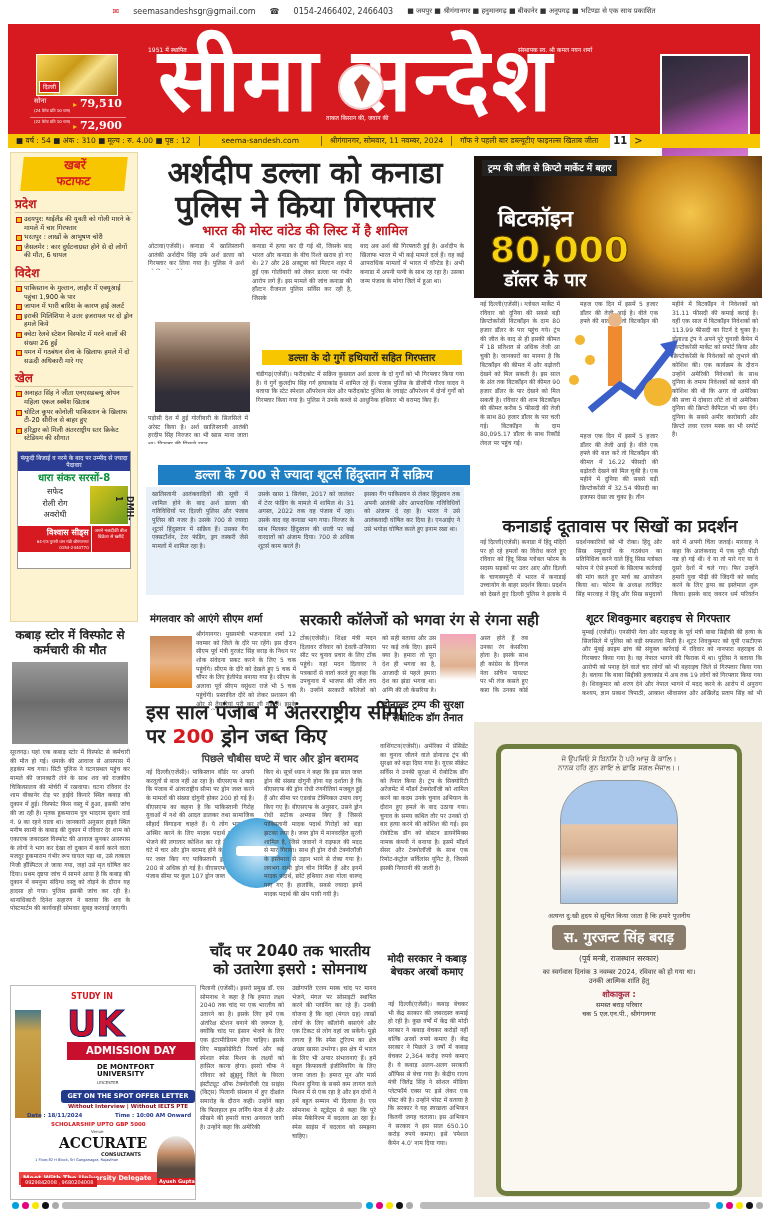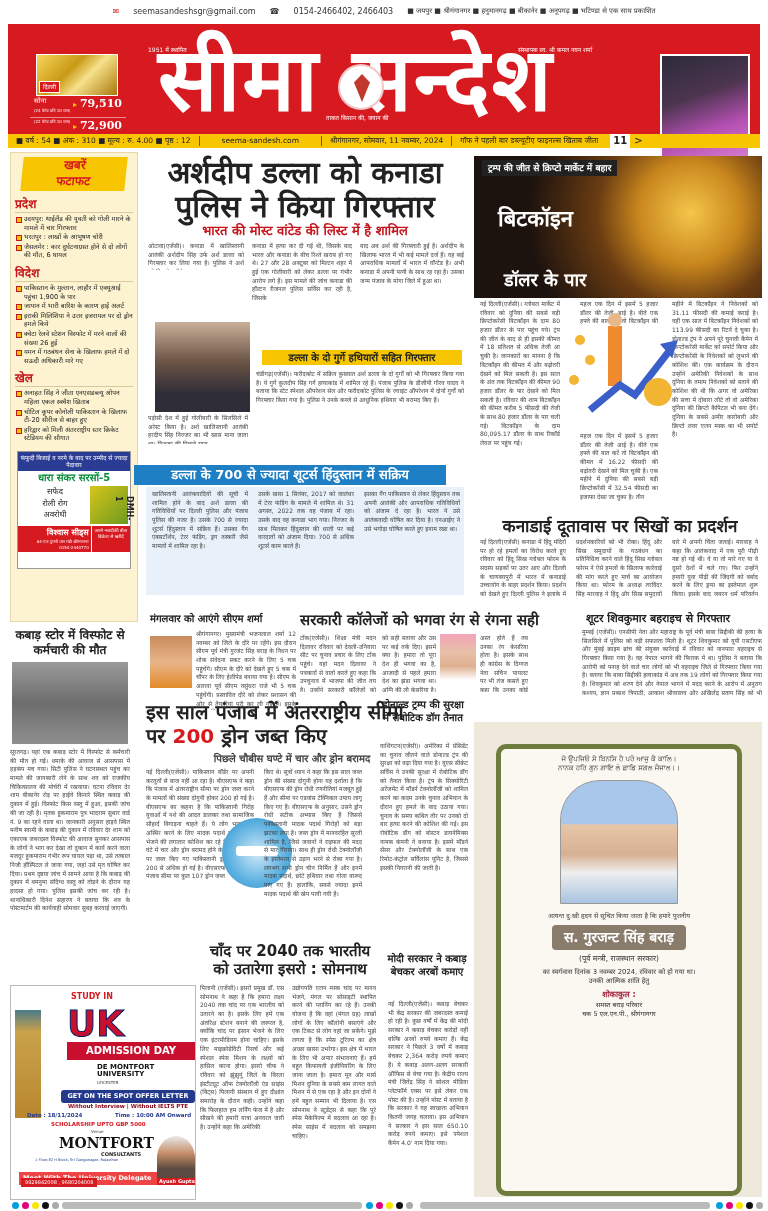--- a/index.html
+++ b/index.html
@@ -117,21 +117,21 @@
   <div class="bul">जापान में भारी बारिश के कारण हाई अलर्ट</div>
   <div class="bul">इराकी मिलिशिया ने उत्तर इजरायल पर दो ड्रोन हमले किये</div>
   <div class="bul">क्वेटा रेलवे स्टेशन विस्फोट में मरने वालों की संख्या 26 हुई</div>
   <div class="bul">यमन में गठबंधन सेना के खिलाफ हमले में दो सऊदी अधिकारी मारे गए</div>
   <div class="sec-head">खेल</div>
   <div class="bul">अनाहत सिंह ने जीता एनएसडब्ल्यू ओपन महिला एकल स्क्वैश खिताब</div>
   <div class="bul">चोटिल कूपर कोनोली पाकिस्तान के खिलाफ टी-20 सीरीज से बाहर हुए</div>
   <div class="bul">हरिद्वार को मिली अंतरराष्ट्रीय स्तर क्रिकेट स्टेडियम की सौगात</div>
   <div class="ad-seed">
     <div class="blue">फंफूदी बिजाई व नरमे के बाद पर उम्मीद से ज्यादा पैदावार</div>
-    <div class="brand">धारा संकर सरसों-5</div>
+    <div class="brand">धारा संकर सरसों-8</div>
     <div class="mid">
       <div style="flex:1;font-size:8px;line-height:1.4;text-align:center">
         <div>सफेद</div>
         <div>रोली रोग</div>
         <div>अवरोधी</div>
       </div>
       <div style="width:38px;height:38px;background:linear-gradient(135deg,#d8c51a,#6c9a1f);position:relative">
         <span style="position:absolute;right:-6px;top:10px;writing-mode:vertical-rl;font-size:8px;font-weight:bold">DMH-1</span>
       </div>
     </div>
@@ -148,30 +148,31 @@
 
 <div class="abs lead-h">अर्शदीप डल्ला को कनाडा पुलिस ने किया गिरफ्तार</div>
 <div class="abs lead-sub">भारत की मोस्ट वांटेड की लिस्ट में है शामिल</div>
 <div class="abs text" style="left:148px;top:242px;width:96px;height:28px;overflow:hidden">ओटावा(एजेंसी)। कनाडा में खालिस्तानी आतंकी अर्शदीप सिंह उर्फ अर्श डल्ला को गिरफ्तार कर लिया गया है। पुलिस ने अर्श को पिछले महीने</div>
 <div class="abs photo" style="left:155px;top:322px;width:95px;height:90px"></div>
 <div class="abs text" style="left:148px;top:414px;width:100px;height:30px;overflow:hidden">पड़ोसी देश में हुई गोलीबारी के सिलसिले में अरेस्ट किया है। अर्श खालिस्तानी आतंकी हरदीप सिंह निज्जर का भी खास माना जाता था। निज्जर की पिछले साल</div>
 <div class="abs text" style="left:252px;top:242px;width:100px;height:62px;overflow:hidden">कनाडा में हत्या कर दी गई थी, जिसके बाद भारत और कनाडा के बीच रिश्ते खराब हो गए थे। 27 और 28 अक्टूबर को मिल्टन शहर में हुई एक गोलीबारी को लेकर डल्ला पर गंभीर आरोप लगे हैं। इस मामले की जांच कनाडा की हॉल्टन रीजनल पुलिस सर्विस कर रही है, जिसके</div>
 <div class="abs text" style="left:360px;top:242px;width:104px;height:62px;overflow:hidden">बाद अब अर्श की गिरफ्तारी हुई है। अर्शदीप के खिलाफ भारत में भी कई मामले दर्ज हैं। वह कई आपराधिक मामलों में भारत में वॉन्टेड है। अभी कनाडा में अपनी पत्नी के साथ रह रहा है। उसका जन्म पंजाब के मोगा जिले में हुआ था।</div>
 <div class="abs yellowbar" style="left:262px;top:350px;width:200px;height:15px;font-size:10px;line-height:15px">डल्ला के दो गुर्गे हथियारों सहित गिरफ्तार</div>
 <div class="abs text" style="left:256px;top:370px;width:208px;height:90px;overflow:hidden">चंडीगढ़(एजेंसी)। फरीदकोट में सक्रिय कुख्यात अर्श डल्ला के दो गुर्गों को भी गिरफ्तार किया गया है। ये गुर्गे कुलदीप सिंह गर्ग हत्याकांड में शामिल रहे हैं। पंजाब पुलिस के डीजीपी गौरव यादव ने बताया कि स्टेट स्पेशल ऑपरेशन सेल और फरीदकोट पुलिस के ज्वाइंट ऑपरेशन में दोनों गुर्गों को गिरफ्तार किया गया है। पुलिस ने उनके कब्जे से आधुनिक हथियार भी बरामद किए हैं।</div>
-<div class="abs bluebar" style="left:134px;top:465px;width:312px;height:20px;font-size:13px;line-height:20px">डल्ला के 700 से ज्यादा शूटर्स हिंदुस्तान में सक्रिय</div>
+<div class="abs bluebar" style="left:158px;top:465px;width:312px;height:20px;font-size:13px;line-height:20px">डल्ला के 700 से ज्यादा शूटर्स हिंदुस्तान में सक्रिय</div>
 <div class="abs" style="left:146px;top:487px;width:318px;height:108px;background:#e8f1fa">
   <div class="abs text" style="left:6px;top:3px;width:96px;height:100px;overflow:hidden">खालिस्तानी आतंकवादियों की सूची में शामिल होने के बाद अर्श डल्ला की गतिविधियों पर दिल्ली पुलिस और पंजाब पुलिस की नजर है। उसके 700 से ज्यादा शूटर्स हिंदुस्तान में सक्रिय हैं। उसका गैंग एक्सटॉर्शन, टेरर फंडिंग, ड्रग तस्करी जैसे मामलों में शामिल रहा है।</div>
   <div class="abs text" style="left:112px;top:3px;width:96px;height:100px;overflow:hidden">उसके खास 1 सितंबर, 2017 को जालंधर में टेरर फंडिंग के मामले में शामिल थे। 31 अगस्त, 2022 तक वह पंजाब में रहा। उसके बाद वह कनाडा भाग गया। निज्जर के साथ मिलकर हिंदुस्तान की धरती पर कई वारदातों को अंजाम दिया। 700 से अधिक शूटर्स काम करते हैं।</div>
   <div class="abs text" style="left:218px;top:3px;width:96px;height:100px;overflow:hidden">इसका गैंग पाकिस्तान से लेकर हिंदुस्तान तक अपनी आतंकी और आपराधिक गतिविधियों को अंजाम दे रहा है। भारत ने उसे आतंकवादी घोषित कर दिया है। एनआईए ने उसे भगोड़ा घोषित करते हुए इनाम रखा था।</div>
 </div>
 
 <div class="abs btc-img">
   <div class="tag">ट्रम्प की जीत से क्रिप्टो मार्केट में बहार</div>
   <div class="t1">बिटकॉइन</div>
+  <div class="t2">80,000</div>
   <div class="t3">डॉलर के पार</div>
 </div>
 <div class="abs text" style="left:480px;top:300px;width:80px;height:212px;overflow:hidden">नई दिल्ली(एजेंसी)। ग्लोबल मार्केट में रविवार को दुनिया की सबसे बड़ी क्रिप्टोकरेंसी बिटकॉइन के दाम 80 हजार डॉलर के पार पहुंच गये। ट्रंप की जीत के बाद से ही इसकी कीमत में 18 प्रतिशत से अधिक तेजी आ चुकी है। जानकारों का मानना है कि बिटकॉइन की कीमत में और बढ़ोतरी देखने को मिल सकती है। इस साल के अंत तक बिटकॉइन की कीमत 90 हजार डॉलर के पार देखने को मिल सकती है। रविवार की शाम बिटकॉइन की कीमत करीब 5 फीसदी की तेजी के साथ 80 हजार डॉलर के पार चली गई। बिटकॉइन के दाम 80,095.17 डॉलर के साथ रिकॉर्ड लेवल पर पहुंच गई।</div>
 <div class="abs text" style="left:580px;top:300px;width:78px;height:24px;overflow:hidden">महज एक दिन में इसमें 5 हजार डॉलर की तेजी आई है। बीते एक हफ्ते की बात करें तो बिटकॉइन की कीमत में 16.22 फीसदी की बढ़ोतरी देखने को मिल चुकी है। एक महीने में दुनिया की सबसे बड़ी क्रिप्टोकरेंसी में 32.54 फीसदी का इजाफा देखा जा चुका है। तीन</div>
 <div class="abs text" style="left:580px;top:432px;width:78px;height:80px;overflow:hidden">महज एक दिन में इसमें 5 हजार डॉलर की तेजी आई है। बीते एक हफ्ते की बात करें तो बिटकॉइन की कीमत में 16.22 फीसदी की बढ़ोतरी देखने को मिल चुकी है। एक महीने में दुनिया की सबसे बड़ी क्रिप्टोकरेंसी में 32.54 फीसदी का इजाफा देखा जा चुका है। तीन</div>
 <div class="abs text" style="left:672px;top:300px;width:86px;height:212px;overflow:hidden">महीने में बिटकॉइन ने निवेशकों को 31.11 फीसदी की कमाई कराई है। वहीं एक साल में बिटकॉइन निवेशकों को 113.99 फीसदी का रिटर्न दे चुका है। डोनाल्ड ट्रंप ने अपने पूरे चुनावी कैंपेन में क्रिप्टोकरेंसी मार्केट को सपोर्ट किया और क्रिप्टोकरेंसी के निवेशकों को लुभाने की कोशिश की। एक कार्यक्रम के दौरान उन्होंने अमेरिकी निवेशकों के साथ दुनिया के तमाम निवेशकों को बताने की कोशिश की थी कि अगर वो अमेरिका की सत्ता में दोबारा लौटे तो वो अमेरिका दुनिया की क्रिप्टो कैपिटल भी बना देंगे। दुनिया के सबसे अमीर कारोबारी और क्रिप्टो लवर एलन मस्क का भी सपोर्ट है।</div>
 <svg class="abs chart-ill" viewBox="0 0 120 120">
   <circle cx="20" cy="40" r="5" fill="#f2b632"></circle>
   <circle cx="30" cy="60" r="5" fill="#f2b632"></circle>
   <circle cx="14" cy="80" r="5" fill="#f2b632"></circle>
@@ -198,21 +199,21 @@
 <div class="abs h1" style="left:300px;top:610px;width:240px;font-size:15px">सरकारी कॉलेजों को भगवा रंग से रंगना सही</div>
 <div class="abs text" style="left:300px;top:634px;width:76px;height:58px;overflow:hidden">टोंक(एजेंसी)। शिक्षा मंत्री मदन दिलावर रविवार को देवली-उनियारा सीट पर चुनाव प्रचार के लिए टोंक पहुंचे। यहां मदन दिलावर ने पत्रकारों से वार्ता करते हुए कहा कि उपचुनाव में भाजपा की जीत तय है। उन्होंने सरकारी कॉलेजों को भगवा रंग से रंगने के राजस्थान सरकार के फैसले</div>
 <div class="abs text" style="left:382px;top:634px;width:54px;height:58px;overflow:hidden">को सही बताया और उस पर कई तर्क दिए। इसमें क्या है। हमारा तो पूरा देश ही भगवा का है, आजादी से पहले हमारा देश का झंडा भगवा था। अग्नि की लौ केसरिया है। सूर्य भगवान जब निकलते हैं और जब</div>
 <div class="abs photo" style="left:440px;top:634px;width:36px;height:46px;background:linear-gradient(180deg,#f3a3b8,#e8c1a8 40%,#dfb090 70%,#fff)"></div>
 <div class="abs text" style="left:480px;top:634px;width:48px;height:58px;overflow:hidden">अस्त होते हैं तब उनका रंग केसरिया होता है। इसके साथ ही कांग्रेस के दिग्गज नेता सचिन पायलट पर भी तंज कसते हुए कहा कि उनका कोई प्रभाव नहीं है। गुर्जर ही नहीं किसी भी जाति का वोट नहीं बंटेगा और भाजपा जीतेगी।</div>
 
 <div class="abs h1" style="left:586px;top:612px;width:180px;font-size:11px">शूटर शिवकुमार बहराइच से गिरफ्तार</div>
 <div class="abs text" style="left:582px;top:628px;width:180px;height:70px;overflow:hidden">मुम्बई (एजेंसी)। एनसीपी नेता और महाराष्ट्र के पूर्व मंत्री बाबा सिद्दीकी की हत्या के सिलसिले में पुलिस को बड़ी सफलता मिली है। शूटर शिवकुमार को यूपी एसटीएफ और मुंबई क्राइम ब्रांच की संयुक्त कार्रवाई में रविवार को नानपारा बहराइच से गिरफ्तार किया गया है। वह नेपाल भागने की फिराक में था। पुलिस ने बताया कि आरोपी को पनाह देने वाले चार लोगों को भी बहराइच जिले से गिरफ्तार किया गया है। बताया कि बाबा सिद्दीकी हत्याकांड में अब तक 19 लोगों को गिरफ्तार किया गया है। शिवकुमार को शरण देने और नेपाल भागने में मदद करने के आरोप में अनुराग कश्यप, ज्ञान प्रकाश त्रिपाठी, आकाश श्रीवास्तव और अखिलेंद्र प्रताप सिंह को भी अरेस्ट किया गया है।</div>
 
 <div class="abs h1" style="left:146px;top:700px;width:264px;font-size:20px;text-align:left;white-space:normal;line-height:24px"><span>इस साल पंजाब में अंतरराष्ट्रीय सीमा पर </span><span style="color:#d71920">200</span><span> ड्रोन जब्त किए</span></div>
-<div class="abs" style="left:172px;top:752px;width:240px;text-align:center;font-size:10px;color:#444;font-weight:bold">पिछले चौबीस घण्टे में चार और ड्रोन बरामद</div>
+<div class="abs" style="left:160px;top:752px;width:240px;text-align:center;font-size:10px;color:#444;font-weight:bold">पिछले चौबीस घण्टे में चार और ड्रोन बरामद</div>
 <div class="abs text" style="left:146px;top:768px;width:108px;height:170px;overflow:hidden">नई दिल्ली(एजेंसी)। पाकिस्तान बॉर्डर पर अपनी करतूतों से बाज नहीं आ रहा है। बीएसएफ ने कहा कि पंजाब में अंतरराष्ट्रीय सीमा पर ड्रोन जब्त करने के मामलों की संख्या दोगुनी होकर 200 हो गई है। बीएसएफ का कहना है कि पाकिस्तानी गिरोह युवाओं में नशे की आदत डालकर तथा सामाजिक सौहार्द बिगाड़ना चाहते हैं। ये लोग भारत को अस्थिर करने के लिए मादक पदार्थ एवं हथियार भेजने की लगातार कोशिश कर रहे हैं। पिछले 24 घंटे में चार और ड्रोन बरामद होने के साथ ही सीमा पर जब्त किए गए पाकिस्तानी ड्रोन की संख्या 200 से अधिक हो गई है। बीएसएफ ने 2023 में पंजाब सीमा पर कुल 107 ड्रोन जब्त</div>
 <div class="abs" style="left:222px;top:818px;width:70px;height:70px;border-radius:50%;background:radial-gradient(circle,#cfe8f8 0,#5ab0e0 60%,#2d8ac6 100%)">
   <div style="position:absolute;left:14px;top:28px;width:42px;height:10px;background:#fff;border-radius:3px"></div>
 </div>
 <div class="abs text" style="left:264px;top:768px;width:98px;height:170px;overflow:hidden">किए थे। सूत्रों ध्यान ने कहा कि इस साल जब्त ड्रोन की संख्या दोगुनी होना यह दर्शाता है कि बीएसएफ की ड्रोन रोधी रणनीतियां मजबूत हुई हैं और सीमा पर एडवांस टेक्निकल उपाय लागू किए गए हैं। बीएसएफ के अनुसार, उसने ड्रोन रोधी सटीक अभ्यास किए हैं जिससे पाकिस्तानी मादक पदार्थ गिरोहों को बड़ा झटका लगा है। जब्त ड्रोन में मानवरहित सूरती शामिल है, जिसे जवानों ने राइफल की मदद से मार गिराया। साथ ही ड्रोन रोधी टेक्नोलॉजी के इस्तेमाल से उड़ान भरने से रोका गया है। लगभग सभी ड्रोन चीन निर्मित हैं और इनमें मादक पदार्थ, छोटे हथियार तथा गोला बारूद पाए गए हैं। हालांकि, सबसे ज्यादा इनमें मादक पदार्थ की खेप पायी गयी है।</div>
 
 <div class="abs h1" style="left:378px;top:698px;width:90px;font-size:10px;text-align:center;white-space:normal;line-height:13px">डोनाल्ड ट्रम्प की सुरक्षा में रोबोटिक डॉग तैनात</div>
 <div class="abs text" style="left:380px;top:742px;width:88px;height:200px;overflow:hidden">वाशिंगटन(एजेंसी)। अमेरिका में प्रेसिडेंट का चुनाव जीतने वाले डोनाल्ड ट्रंप की सुरक्षा को बढ़ा दिया गया है। यूएस सीक्रेट सर्विस ने उनकी सुरक्षा में रोबोटिक डॉग को तैनात किया है। ट्रंप के सिक्योरिटी अरेंजमेंट में मॉडर्न टेक्नोलॉजी को शामिल करने का कदम उनके चुनाव अभियान के दौरान हुए हमले के बाद उठाया गया। चुनाव के समय कथित तौर पर उनको दो बार हत्या करने की कोशिश की गई। इस रोबोटिक डॉग को बोस्टन डायनेमिक्स नामक कंपनी ने बनाया है। इसमें मॉडर्न सेंसर और टेक्नोलॉजी के साथ एक रिमोट-कंट्रोल सर्विलांस यूनिट है, जिससे इसकी निगरानी की जाती है।</div>
 
 <div class="abs h1" style="left:200px;top:942px;width:180px;font-size:15px;text-align:center;white-space:normal;line-height:18px">चाँद पर 2040 तक भारतीय को उतारेगा इसरो : सोमनाथ</div>
@@ -228,21 +229,21 @@
   <div style="position:absolute;left:56px;top:14px;font-size:36px;font-weight:bold;color:#c8102e;-webkit-text-stroke:1px #012169">UK</div>
   <div style="position:absolute;left:56px;top:56px;width:128px;background:#c8102e;color:#fff;font-weight:bold;font-size:10px;text-align:center;padding:2px 0">ADMISSION DAY</div>
   <div style="position:absolute;left:86px;top:78px;font-size:7px;font-weight:bold;color:#111;line-height:1">DE MONTFORT UNIVERSITY</div>
   <div style="position:absolute;left:86px;top:94px;font-size:4px;color:#333">LEICESTER</div>
   <div style="position:absolute;left:50px;top:104px;width:134px;background:#233a8c;color:#fff;font-weight:bold;font-size:6.5px;text-align:center;padding:2px 0;border-radius:3px">GET ON THE SPOT OFFER LETTER</div>
   <div style="position:absolute;left:48px;top:117px;width:138px;color:#8a1020;font-weight:bold;font-size:5.6px;text-align:center">Without Interview | Without IELTS PTE</div>
   <div style="position:absolute;left:16px;top:126px;color:#233a8c;font-weight:bold;font-size:5.5px">Date : 18/11/2024</div>
   <div style="position:absolute;left:104px;top:126px;color:#233a8c;font-weight:bold;font-size:5.5px">Time : 10:00 AM Onward</div>
   <div style="position:absolute;left:40px;top:135px;color:#d71920;font-weight:bold;font-size:5.5px">SCHOLARSHIP UPTO GBP 5000</div>
   <div style="position:absolute;left:80px;top:143px;font-size:4px;color:#444">Venue</div>
-  <div style="position:absolute;left:48px;top:148px;font-family:'DejaVu Serif',serif;font-weight:bold;font-size:14px;color:#111">MONTFORT</div>
+  <div style="position:absolute;left:48px;top:148px;font-family:'DejaVu Serif',serif;font-weight:bold;font-size:14px;color:#111">ACCURATE</div>
   <div style="position:absolute;left:90px;top:165px;font-weight:bold;font-size:5px">CONSULTANTS</div>
   <div style="position:absolute;left:24px;top:172px;font-size:3.6px;color:#233a8c">1 Floor,82 H Block, Sri Ganganagar, Rajasthan</div>
   <div style="position:absolute;left:8px;top:186px;width:140px;background:#ef4444;color:#fff;font-weight:bold;font-size:6.5px;padding:2px 4px">Meet With The University Delegate</div>
   <div style="position:absolute;left:10px;top:192px;background:#d71920;color:#fff;font-size:5px;padding:1px 4px">9929842008 , 9680204008</div>
   <div style="position:absolute;left:146px;top:150px;width:38px;height:44px;border-radius:50% 50% 0 0;background:linear-gradient(180deg,#e9e9e9,#c58e68 40%,#5a4a40 75%)"></div>
   <div style="position:absolute;left:146px;top:192px;width:40px;background:#d71920;color:#fff;font-size:5px;font-weight:bold;text-align:center">Ayush Gupta</div>
 </div>
 
 <div class="abs obit">
   <div class="obit-inner">

